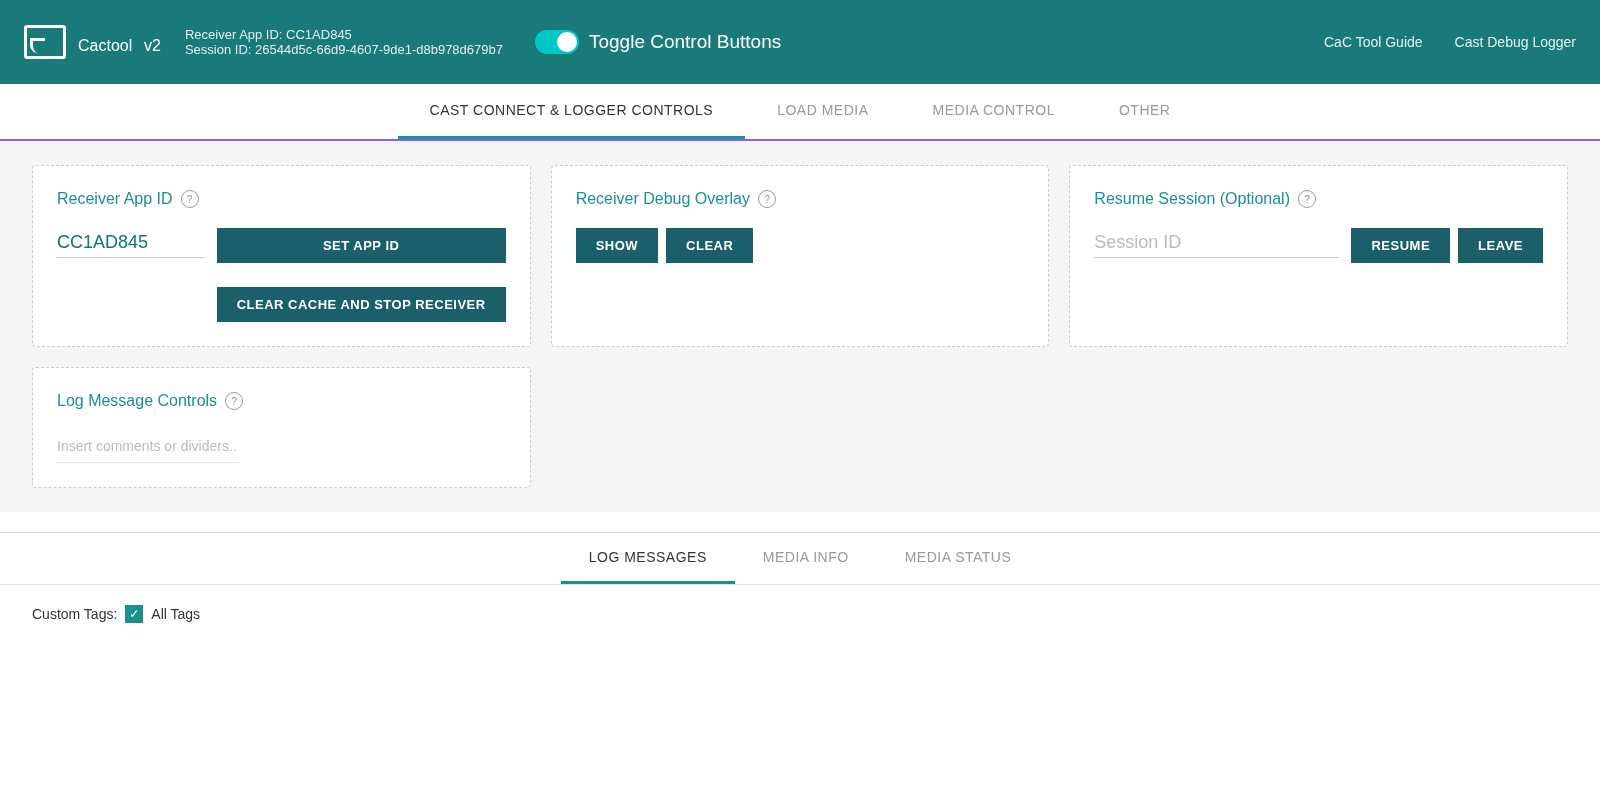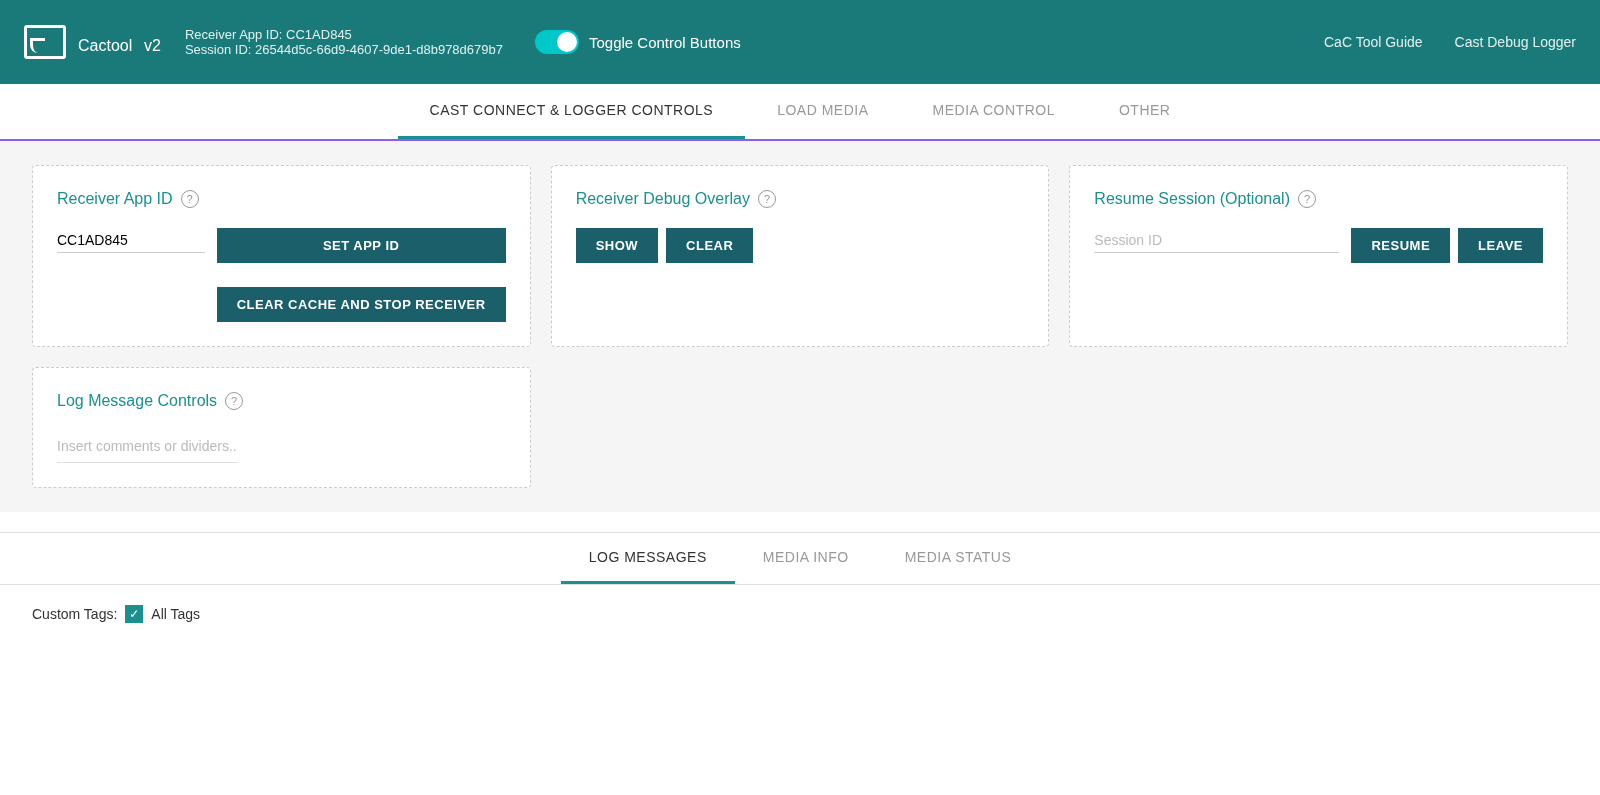--- a/index.html
+++ b/index.html
@@ -75,21 +75,21 @@
       content: '';
       position: absolute;
       width: 20px;
       height: 20px;
       background: white;
       border-radius: 50%;
       top: 2px;
       right: 2px;
     }
     .toggle-label {
-      font-size: 15px;
+      font-size: 19px;
       color: white;
     }
     .header-nav {
       display: flex;
       gap: 32px;
     }
     .header-nav a {
       color: #e0f0f0;
       text-decoration: none;
       font-size: 14px;
@@ -179,22 +179,22 @@
       color: #1a9090;
       font-size: 12px;
       margin-bottom: 4px;
     }
 
     .text-input {
       width: 100%;
       border: none;
       border-bottom: 1px solid #ccc;
       padding: 4px 0;
-      font-size: 14px;
-      color: #000000;
+      font-size: 18px;
+      color: #0f766e;
       outline: none;
       background: transparent;
     }
 
     .text-input::placeholder {
       color: #bbb;
     }
 
     .button-group {
       display: flex;

